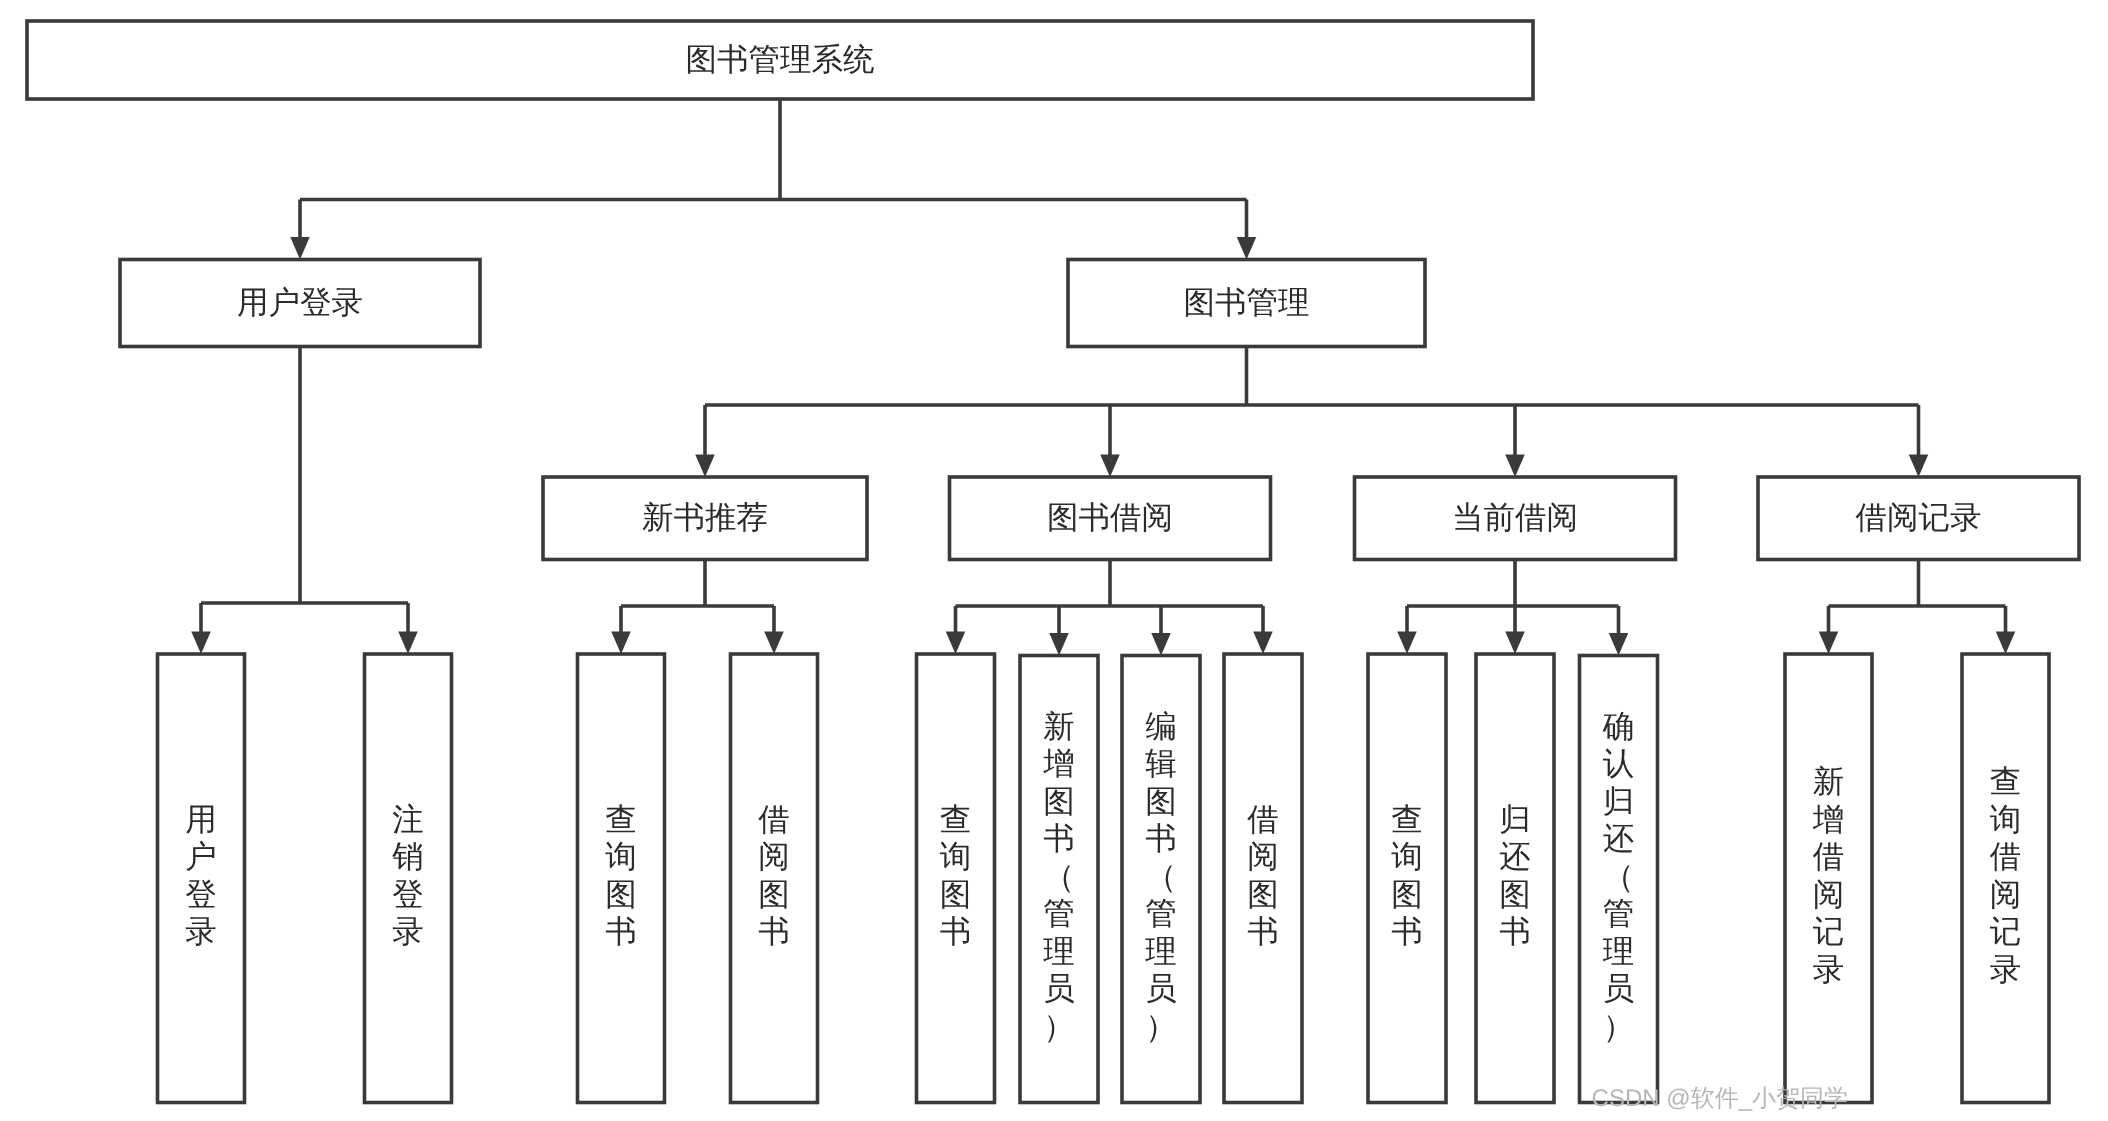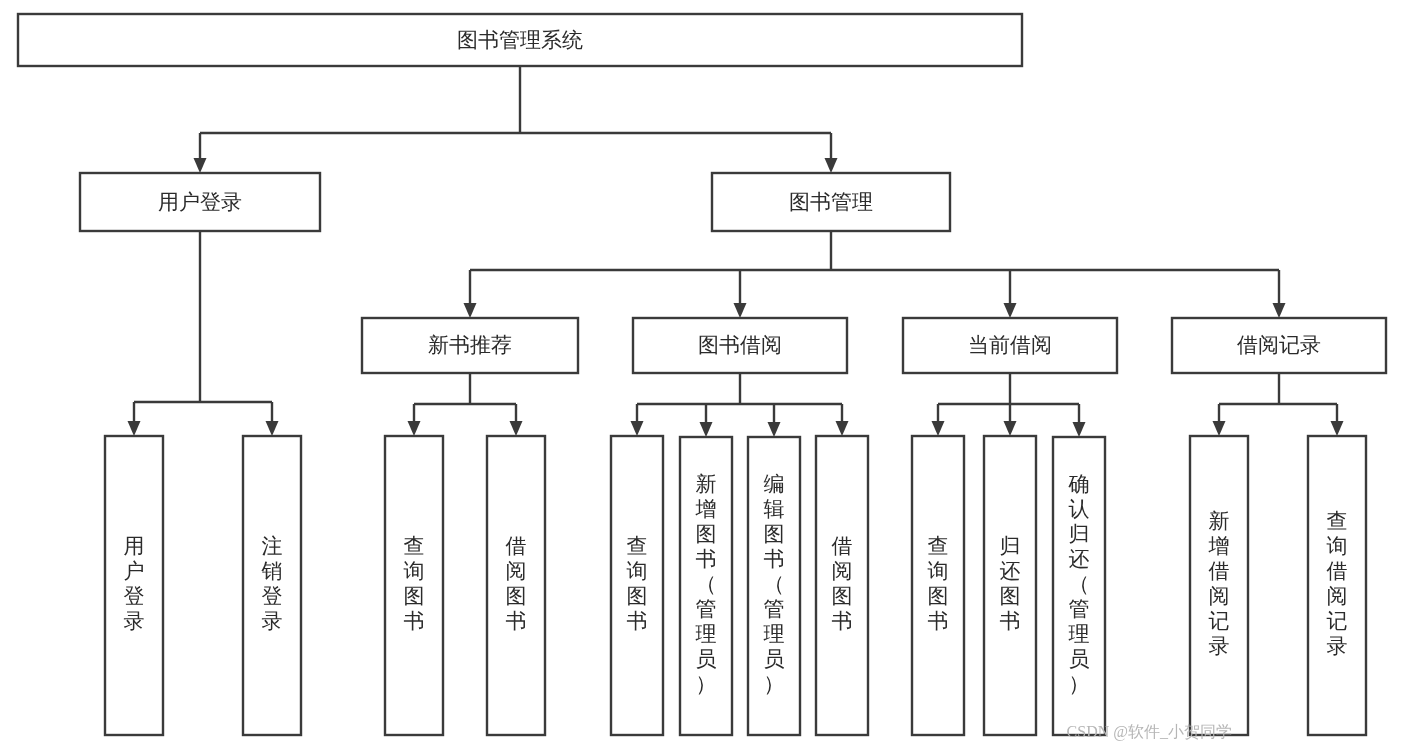--- a/index.html
+++ b/index.html
@@ -48,21 +48,21 @@
     stroke-linecap: butt;
   }
   .arrow-head {
     fill: #3a3a3a;
     stroke: none;
   }
   .watermark {
     position: absolute;
     right: 8px;
     bottom: 4px;
-    font-family: Liberation Serif, serif;
+    font-family: Liberation Sans, sans-serif;
     font-size: 16px;
     color: #b6b6b6;
     white-space: nowrap;
     user-select: none;
   }
 </style>
 </head>
 <body>
 
 <div id="diagram-root">

